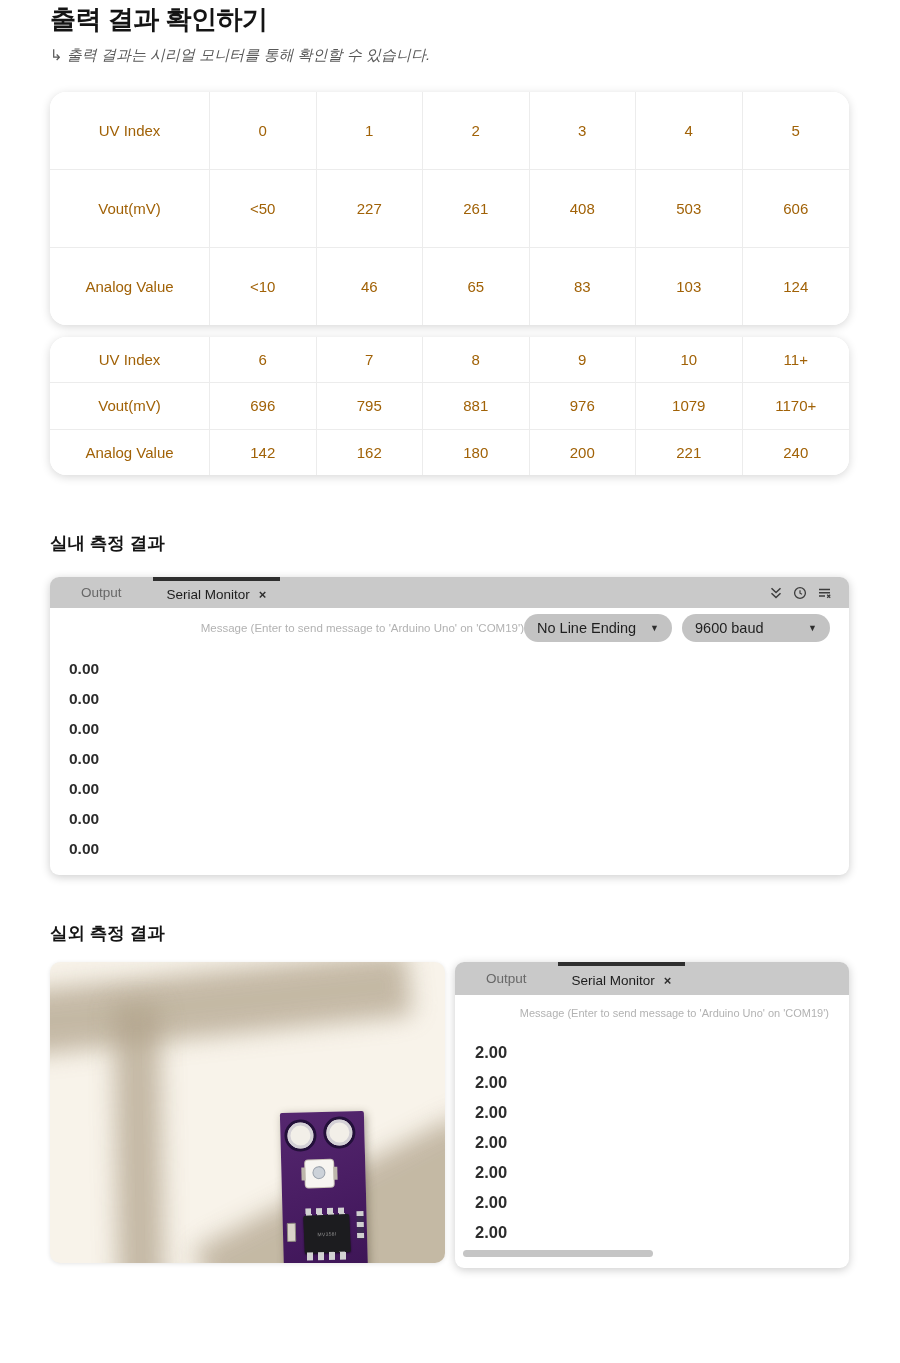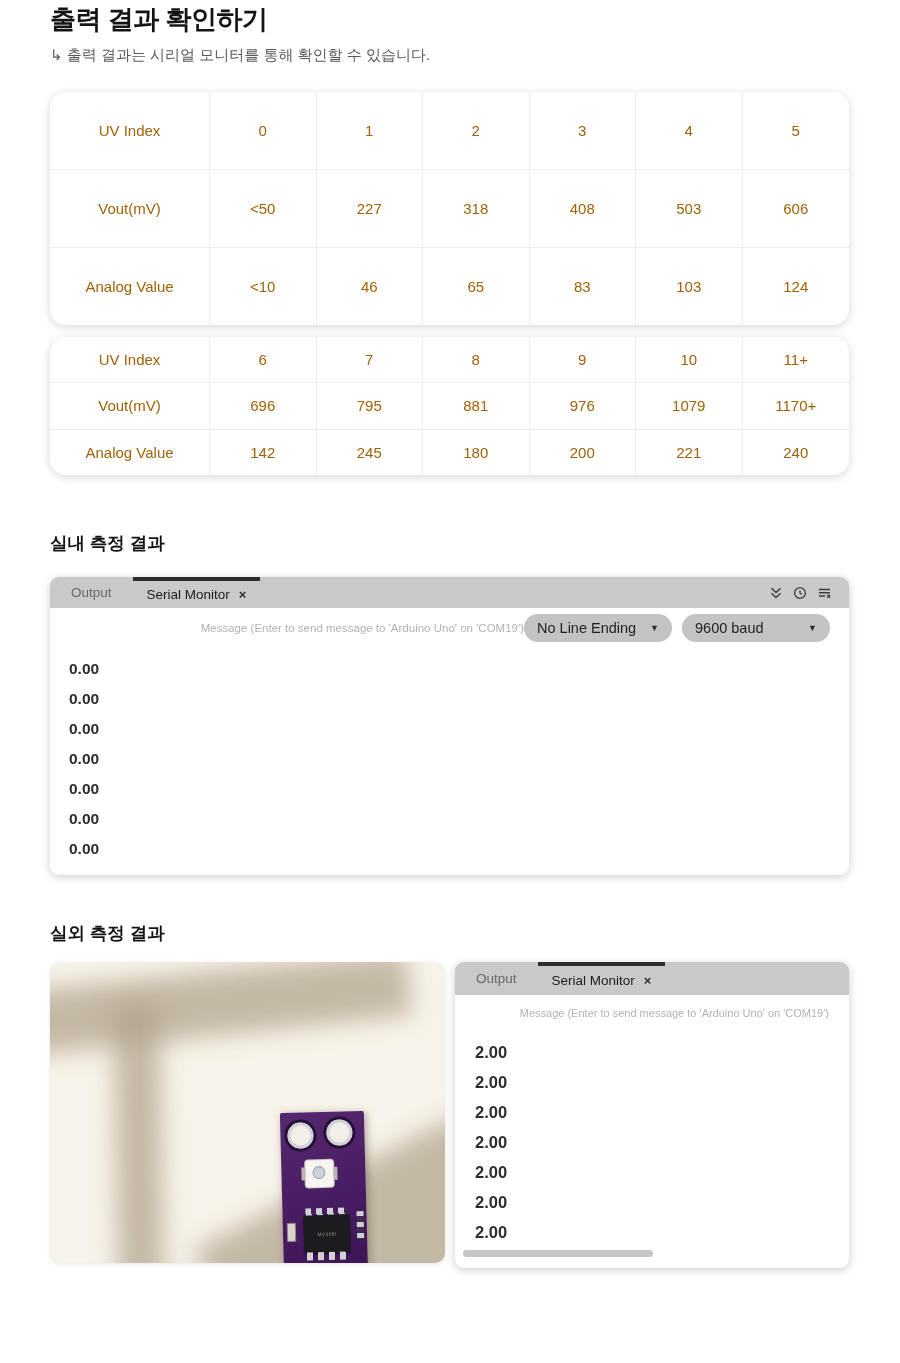--- a/index.html
+++ b/index.html
@@ -3,42 +3,42 @@
 <meta charset="utf-8">
 <style>
   * { box-sizing: border-box; margin: 0; padding: 0; }
   html,body { width:900px; height:1363px; background:#ffffff; }
   body { position:relative; font-family:"Liberation Sans","DejaVu Sans",sans-serif; }
 
   .abs { position:absolute; }
 
   
   .page-title { left:50px; top:2px; font-size:26px; font-weight:800; color:#141414; letter-spacing:-0.5px; }
-  .page-subtitle { left:50px; top:46px; font-size:15px; color:#585858; }
+  .page-subtitle { left:50px; top:46px; font-size:15px; color:#585858;font-style:italic; }
   .sec-heading { left:50px; font-size:17.5px; font-weight:800; color:#141414; }
   #indoor-heading { top:531px; }
   #outdoor-heading { top:921px; }
 
   
   .card { background:#fff; border-radius:16px; box-shadow:0 2px 10px rgba(0,0,0,.16); overflow:hidden; }
   .t1 { left:50px; top:92px; width:799px; height:233px; }
   .t2 { left:50px; top:337px; width:799px; height:138px; }
   .tgrid { display:grid; grid-template-columns:160px repeat(6,1fr); height:100%; }
   .cell { display:flex; align-items:center; justify-content:center; font-size:15px; color:#a16207;
           border-right:1px solid #ececec; border-bottom:1px solid #ececec; background:#fff; }
   .cell.lastcol { border-right:none; }
   .cell.lastrow { border-bottom:none; }
 
   
   .monitor { background:#fff; border-radius:9px; box-shadow:0 2px 10px rgba(0,0,0,.20); }
   .m1 { left:50px; top:577px; width:799px; height:298px; }
   .m2 { left:455px; top:962px; width:394px; height:306px; }
   .tabbar { height:31px; background:#c9c9c9; border-radius:9px 9px 0 0; display:flex; align-items:stretch; }
   .m2 .tabbar { height:33px; }
-  .tab { display:flex; align-items:center; padding:0 21px; font-size:13.5px; color:#686868; }
+  .tab { display:flex; align-items:center; padding:0 31px; font-size:13.5px; color:#686868; }
   .tab.active { color:#1d1d1d; border-top:4px solid #2e2e2e; padding:0 14px;text-align:center; }
   .close-x { font-size:13px; color:#2e2e2e; margin-left:9px; font-weight:bold; }
   .tab-icons { margin-left:auto; display:flex; align-items:center; gap:10px; padding-right:17px; }
   .tab-icons svg { display:block; }
 
   .msgrow { height:40px; display:flex; align-items:center; justify-content:flex-end; padding:0 19px;margin-left:44px; }
   .m2 .msgrow { height:36px; padding:0 20px; }
   .placeholder { font-size:11.5px; color:#b2b2b2; }
   .m2 .placeholder { font-size:11px; }
   .pills { display:flex; gap:10px; }
@@ -98,21 +98,21 @@
     <div class="cell">0</div>
     <div class="cell">1</div>
     <div class="cell">2</div>
     <div class="cell">3</div>
     <div class="cell">4</div>
     <div class="cell lastcol">5</div>
 
     <div class="cell">Vout(mV)</div>
     <div class="cell">&lt;50</div>
     <div class="cell">227</div>
-    <div class="cell">318</div>
+    <div class="cell">261</div>
     <div class="cell">408</div>
     <div class="cell">503</div>
     <div class="cell lastcol">606</div>
 
     <div class="cell lastrow">Analog Value</div>
     <div class="cell lastrow">&lt;10</div>
     <div class="cell lastrow">46</div>
     <div class="cell lastrow">65</div>
     <div class="cell lastrow">83</div>
     <div class="cell lastrow">103</div>
@@ -133,21 +133,21 @@
     <div class="cell">Vout(mV)</div>
     <div class="cell">696</div>
     <div class="cell">795</div>
     <div class="cell">881</div>
     <div class="cell">976</div>
     <div class="cell">1079</div>
     <div class="cell lastcol">1170+</div>
 
     <div class="cell lastrow">Analog Value</div>
     <div class="cell lastrow">142</div>
-    <div class="cell lastrow">245</div>
+    <div class="cell lastrow">162</div>
     <div class="cell lastrow">180</div>
     <div class="cell lastrow">200</div>
     <div class="cell lastrow">221</div>
     <div class="cell lastrow lastcol">240</div>
   </div>
 </div>
 
 <h2 class="abs sec-heading" id="indoor-heading">실내 측정 결과</h2>
 
 <div class="abs monitor m1">

